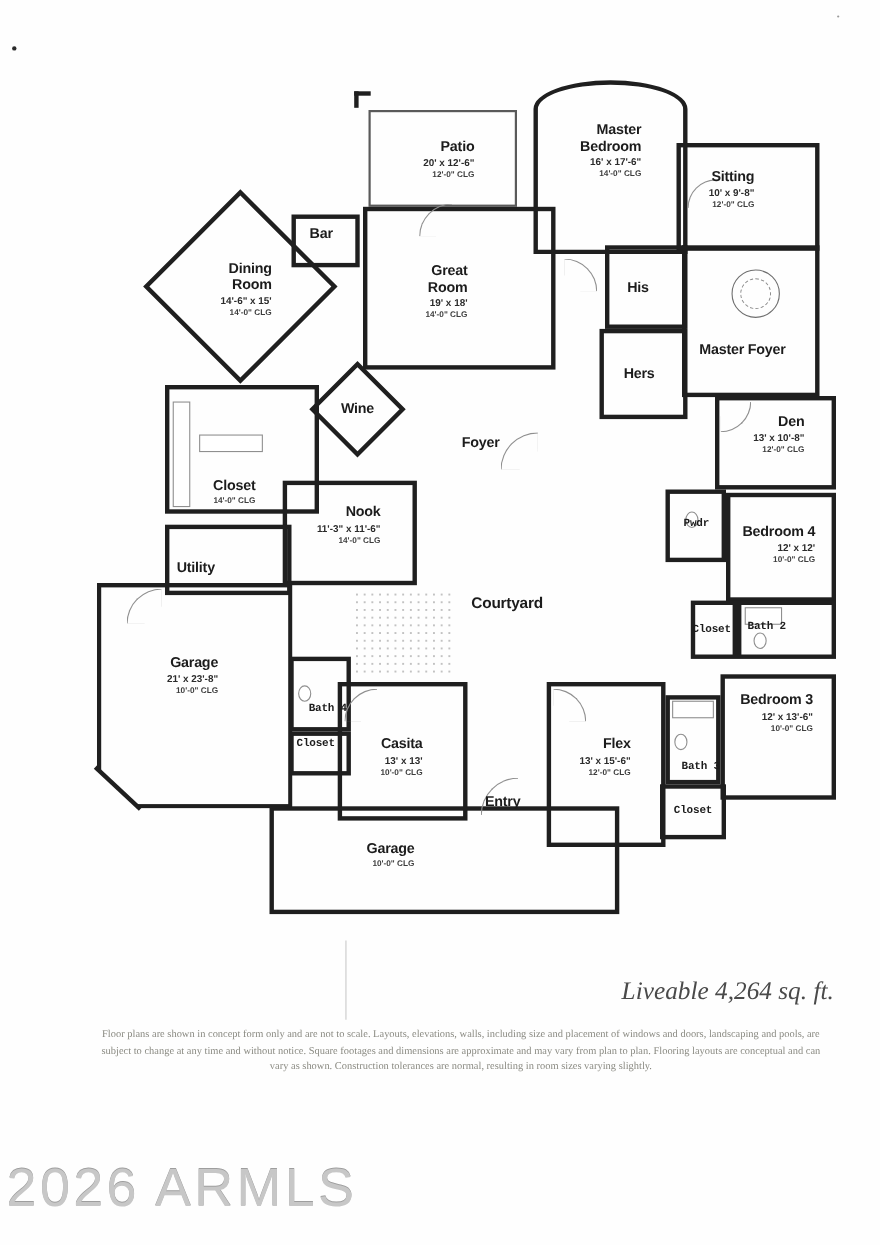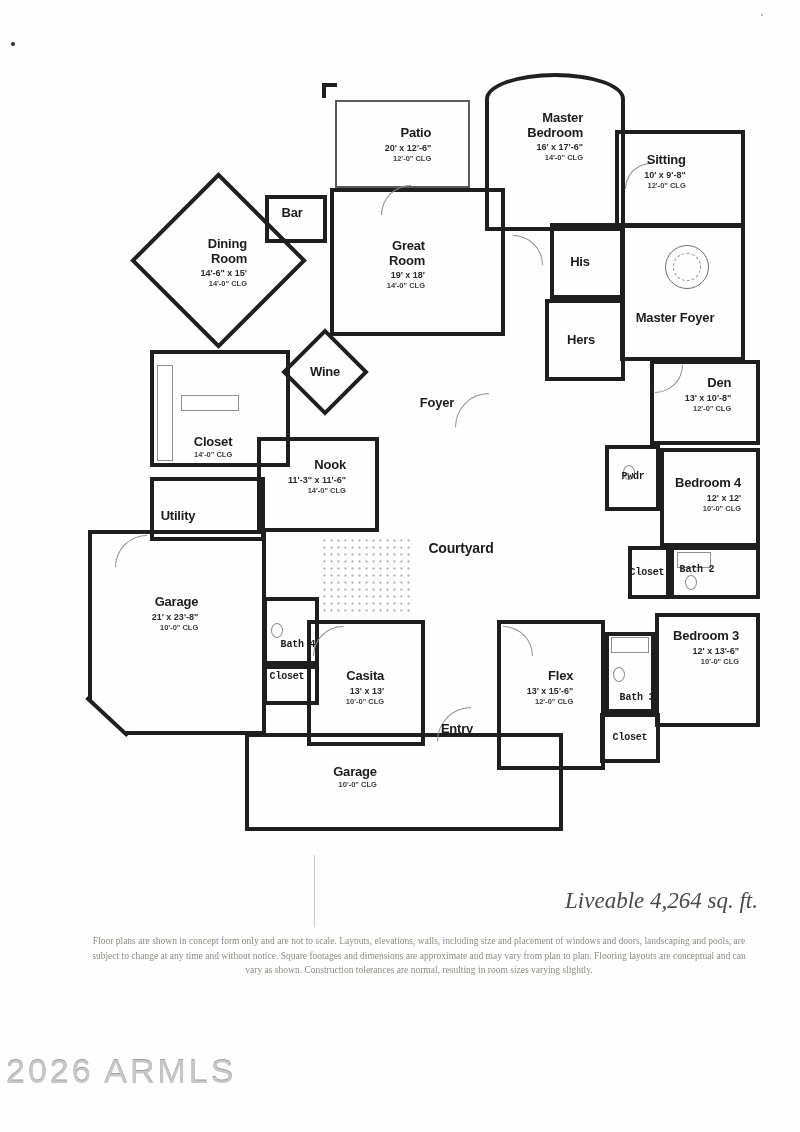--- a/index.html
+++ b/index.html
@@ -34,21 +34,21 @@
   
   #brand{position:absolute;left:92px;top:862px;width:230px;text-align:center;color:#3e3e44;}
   #brand .line1{font-family:"Liberation Serif", serif;font-style:italic;font-size:37px;line-height:1.1;}
   #brand .line2{font-family:"Liberation Serif", serif;font-size:15px;letter-spacing:0.62em;margin-top:2px;margin-left:6px;}
   #crease{position:absolute;left:314px;top:855px;width:1px;height:72px;background:#c9c9c9;}
   #liveable{position:absolute;right:42px;top:888px;font-family:"Liberation Serif", serif;
             font-style:italic;font-size:23px;color:#4a4a4a;}
   #disclaimer{position:absolute;left:90px;top:934px;width:658px;
               font-family:"Liberation Serif", serif;font-size:9.5px;line-height:1.55;
               color:#8a8a82;text-align:center;}
-  #watermark{position:absolute;left:6px;top:1052px;font-size:34px;color:#c7c7c7;
+  #watermark{position:absolute;left:6px;top:1052px;font-size:49px;color:#c7c7c7;
              letter-spacing:3px;font-family:"Liberation Sans", sans-serif;font-weight:normal;
              text-shadow:0 -1px 0 #9e9e9e;}
 </style>
 </head>
 <body>
 
 <div id="plan">
 
   <div class="thinroom" style="left:250px;top:35px;width:135px;height:88px"></div>
   <div class="room" style="left:400px;top:8px;width:140px;height:158px;border-top-left-radius:70px 26px;border-top-right-radius:70px 26px"></div>

